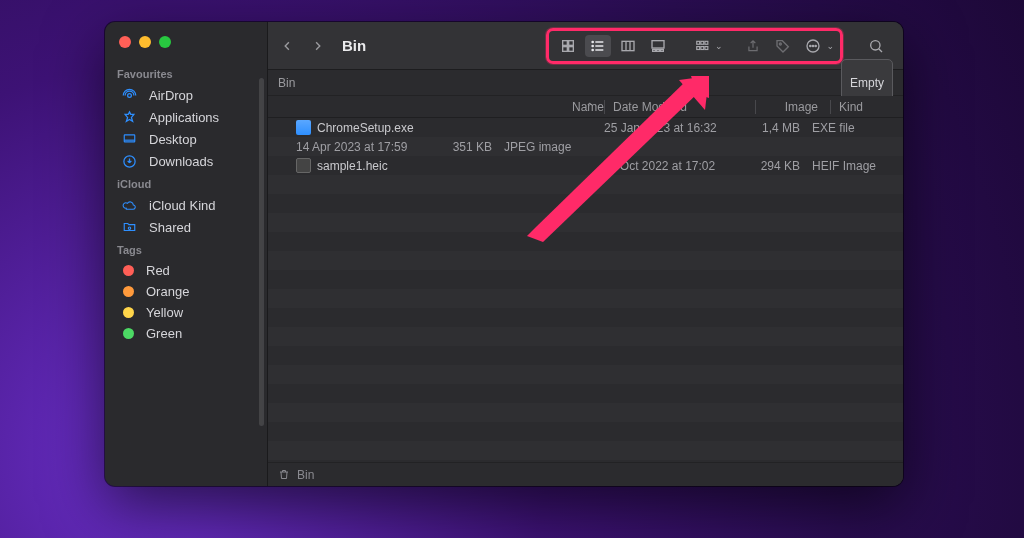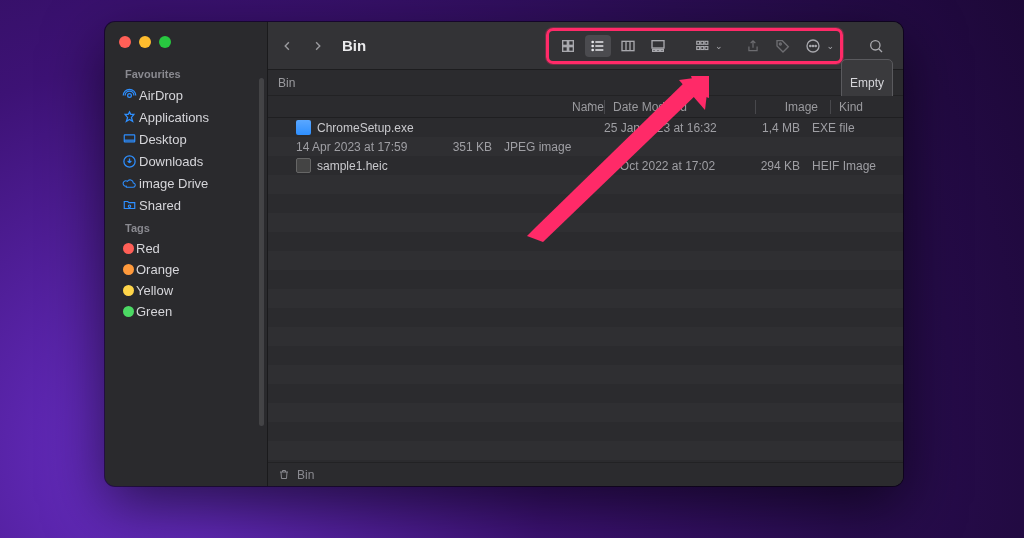--- a/index.html
+++ b/index.html
@@ -25,23 +25,23 @@
     padding: 10px 0 0 0;
     position: relative;
     color: #cfcfd2;
     border-right: 1px solid #1a1a1c;
   }
   .traffic { display: flex; gap: 8px; padding: 4px 0 14px 14px; }
   .tl { width: 12px; height: 12px; border-radius: 50%; }
   .tl.red { background: #ff5f57; }
   .tl.yellow { background: #febc2e; }
   .tl.green { background: #28c840; }
-  .sb-section { font-size: 11px; color: #8a8a90; padding: 6px 20px 4px; font-weight: 600; }
+  .sb-section { font-size: 11px; color: #8a8a90; padding: 6px 12px 4px; font-weight: 600; }
   .sb-item {
-    display: flex; align-items: center; gap: 2px;
+    display: flex; align-items: center; gap: 12px;
     padding: 3px 12px 3px 16px; color: #d6d6da;
     cursor: default;
   }
   .sb-item .ic { width: 16px; height: 16px; display: flex; align-items: center; justify-content: center; color: #2e8fff; }
   .sb-item.shared .ic { color: #2e8fff; }
   .tag-dot { width: 11px; height: 11px; border-radius: 50%; margin-left: 2px; }
   .scrollbar {
     position: absolute; right: 3px; top: 56px; bottom: 60px; width: 5px;
     background: rgba(255,255,255,0.12); border-radius: 3px;
   }
@@ -171,27 +171,28 @@
     <div class="sb-item">
       <span class="ic">
           <svg width="15" height="15" viewBox="0 0 24 24" fill="none" stroke="currentColor" stroke-width="2">
             <circle cx="12" cy="12" r="9"></circle>
             <path d="M12 7v7m0 0l-3-3m3 3l3-3"></path>
           </svg>
         </span>
       <span>Downloads</span>
     </div>
 
+    <div class="sb-section">iCloud</div>
     <div class="sb-item">
       <span class="ic">
           <svg width="16" height="13" viewBox="0 0 24 24" fill="none" stroke="currentColor" stroke-width="2">
             <path d="M7 17a5 5 0 1 1 2-9 6 6 0 0 1 11 3 4 4 0 0 1-1 8H7z"></path>
           </svg>
         </span>
-      <span>image Drive</span>
+      <span>iCloud Kind</span>
     </div>
     <div class="sb-item shared">
       <span class="ic">
           <svg width="15" height="14" viewBox="0 0 24 24" fill="none" stroke="currentColor" stroke-width="2">
             <path d="M3 6h6l2 2h10v10H3z"></path>
             <circle cx="12" cy="14" r="2"></circle>
           </svg>
         </span>
       <span>Shared</span>
     </div>

